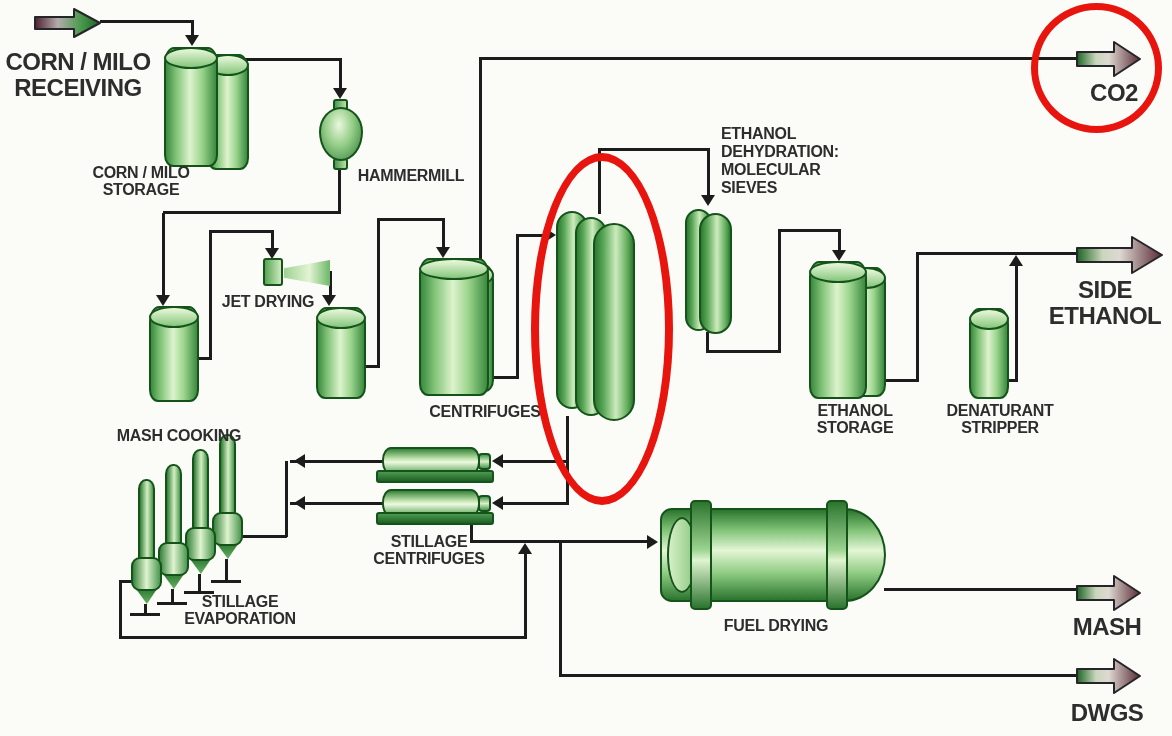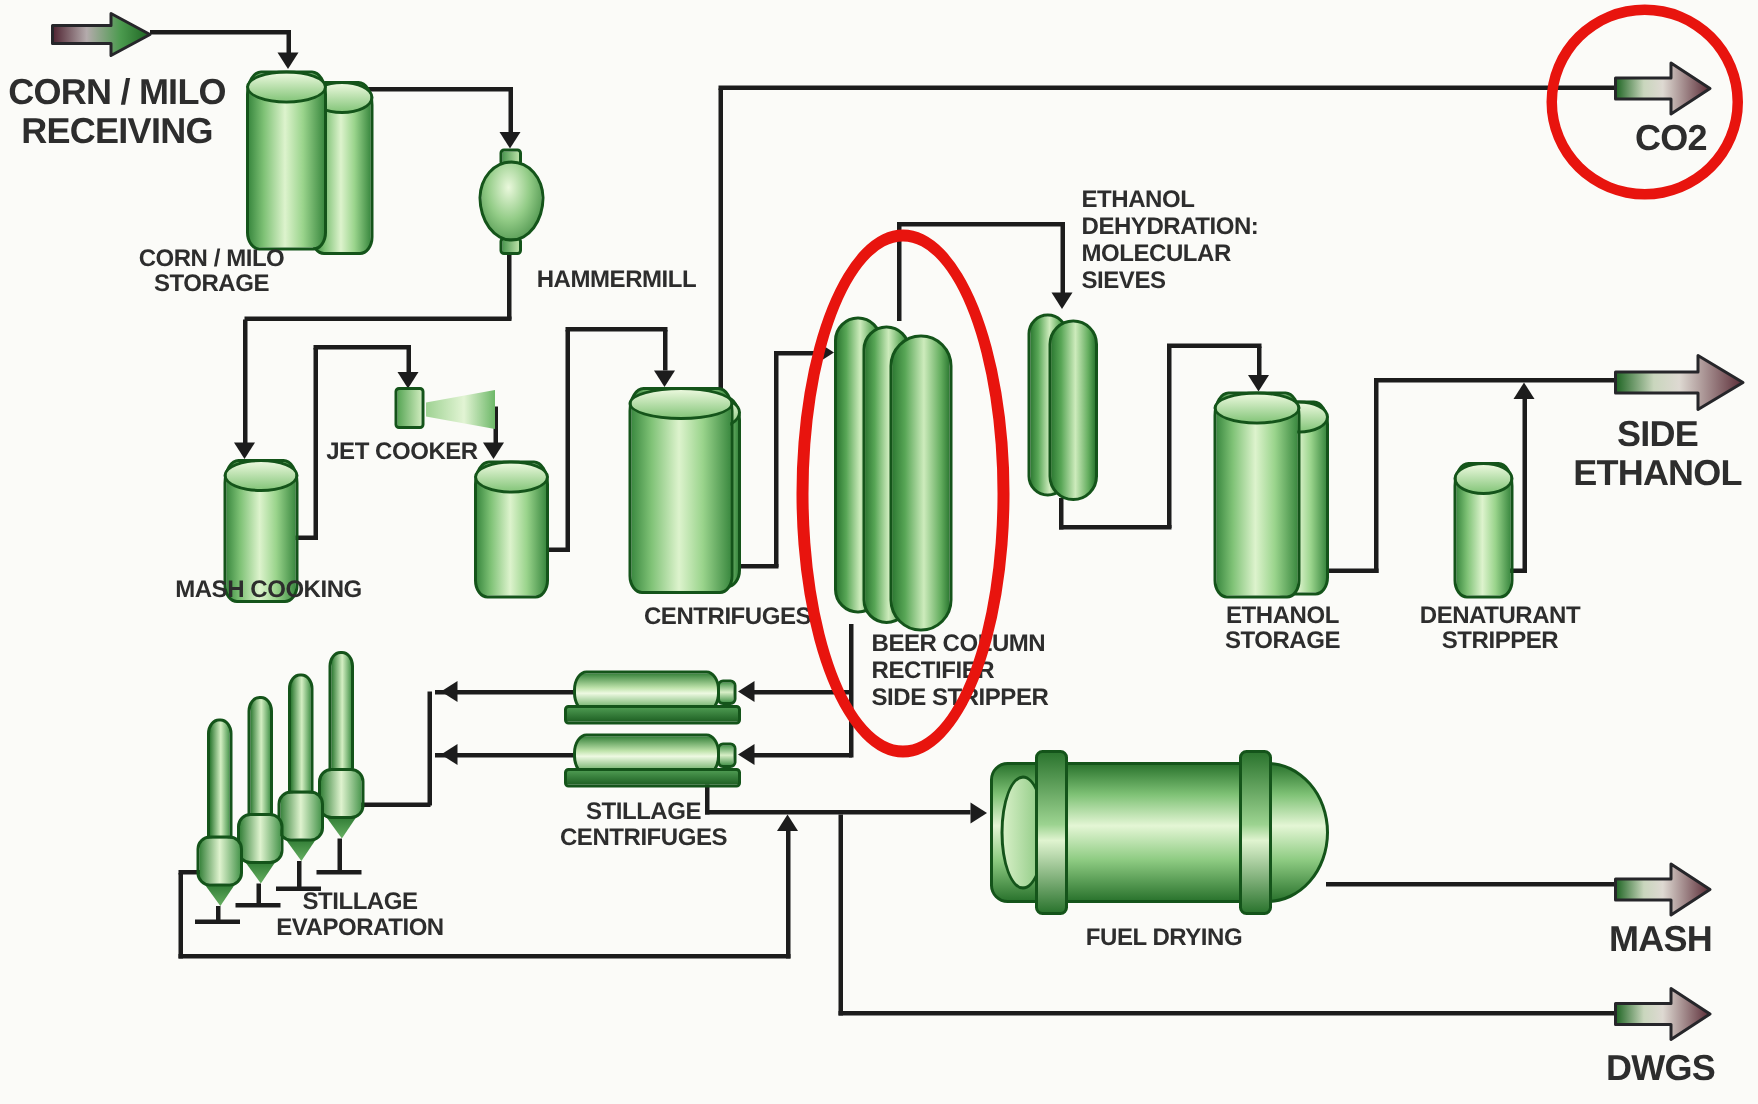--- a/index.html
+++ b/index.html
@@ -241,27 +241,24 @@
   <div class="farrow" style="left:1076px;top:656px">
     <svg width="66" height="40" viewBox="0 0 66 40">
         <path d="M1 13 H38 V3 L64 20 L38 37 V27 H1 Z" fill="url(#g-out)" stroke="#26262a" stroke-width="2" stroke-linejoin="round"></path>
       </svg>
   </div>
 
   <div class="label big" style="left:0px;top:49px;width:156px">CORN / MILO
 RECEIVING</div>
   <div class="label" style="left:82px;top:165px;width:118px">CORN / MILO
 STORAGE</div>
-  <div class="label" style="left:348px;top:179px;width:126px">HAMMERMILL</div>
-  <div class="label" style="left:212px;top:294px;width:112px">JET COOKER</div>
-  <div class="label" style="left:108px;top:386px;width:142px">MASH COOKING</div>
+  <div class="label" style="left:348px;top:168px;width:126px">HAMMERMILL</div>
+  <div class="label" style="left:212px;top:294px;width:112px">JET DRYING</div>
+  <div class="label" style="left:108px;top:428px;width:142px">MASH COOKING</div>
   <div class="label" style="left:412px;top:404px;width:146px">CENTRIFUGES</div>
-  <div class="label left" style="left:581px;top:421px;width:140px;line-height:18px">BEER COLUMN
-RECTIFIER
-SIDE STRIPPER</div>
   <div class="label left" style="left:721px;top:125px;width:150px;line-height:18px">ETHANOL
 DEHYDRATION:
 MOLECULAR
 SIEVES</div>
   <div class="label" style="left:808px;top:403px;width:94px">ETHANOL
 STORAGE</div>
   <div class="label" style="left:934px;top:403px;width:132px">DENATURANT
 STRIPPER</div>
   <div class="label big" style="left:1038px;top:277px;width:134px">SIDE
 ETHANOL</div>

